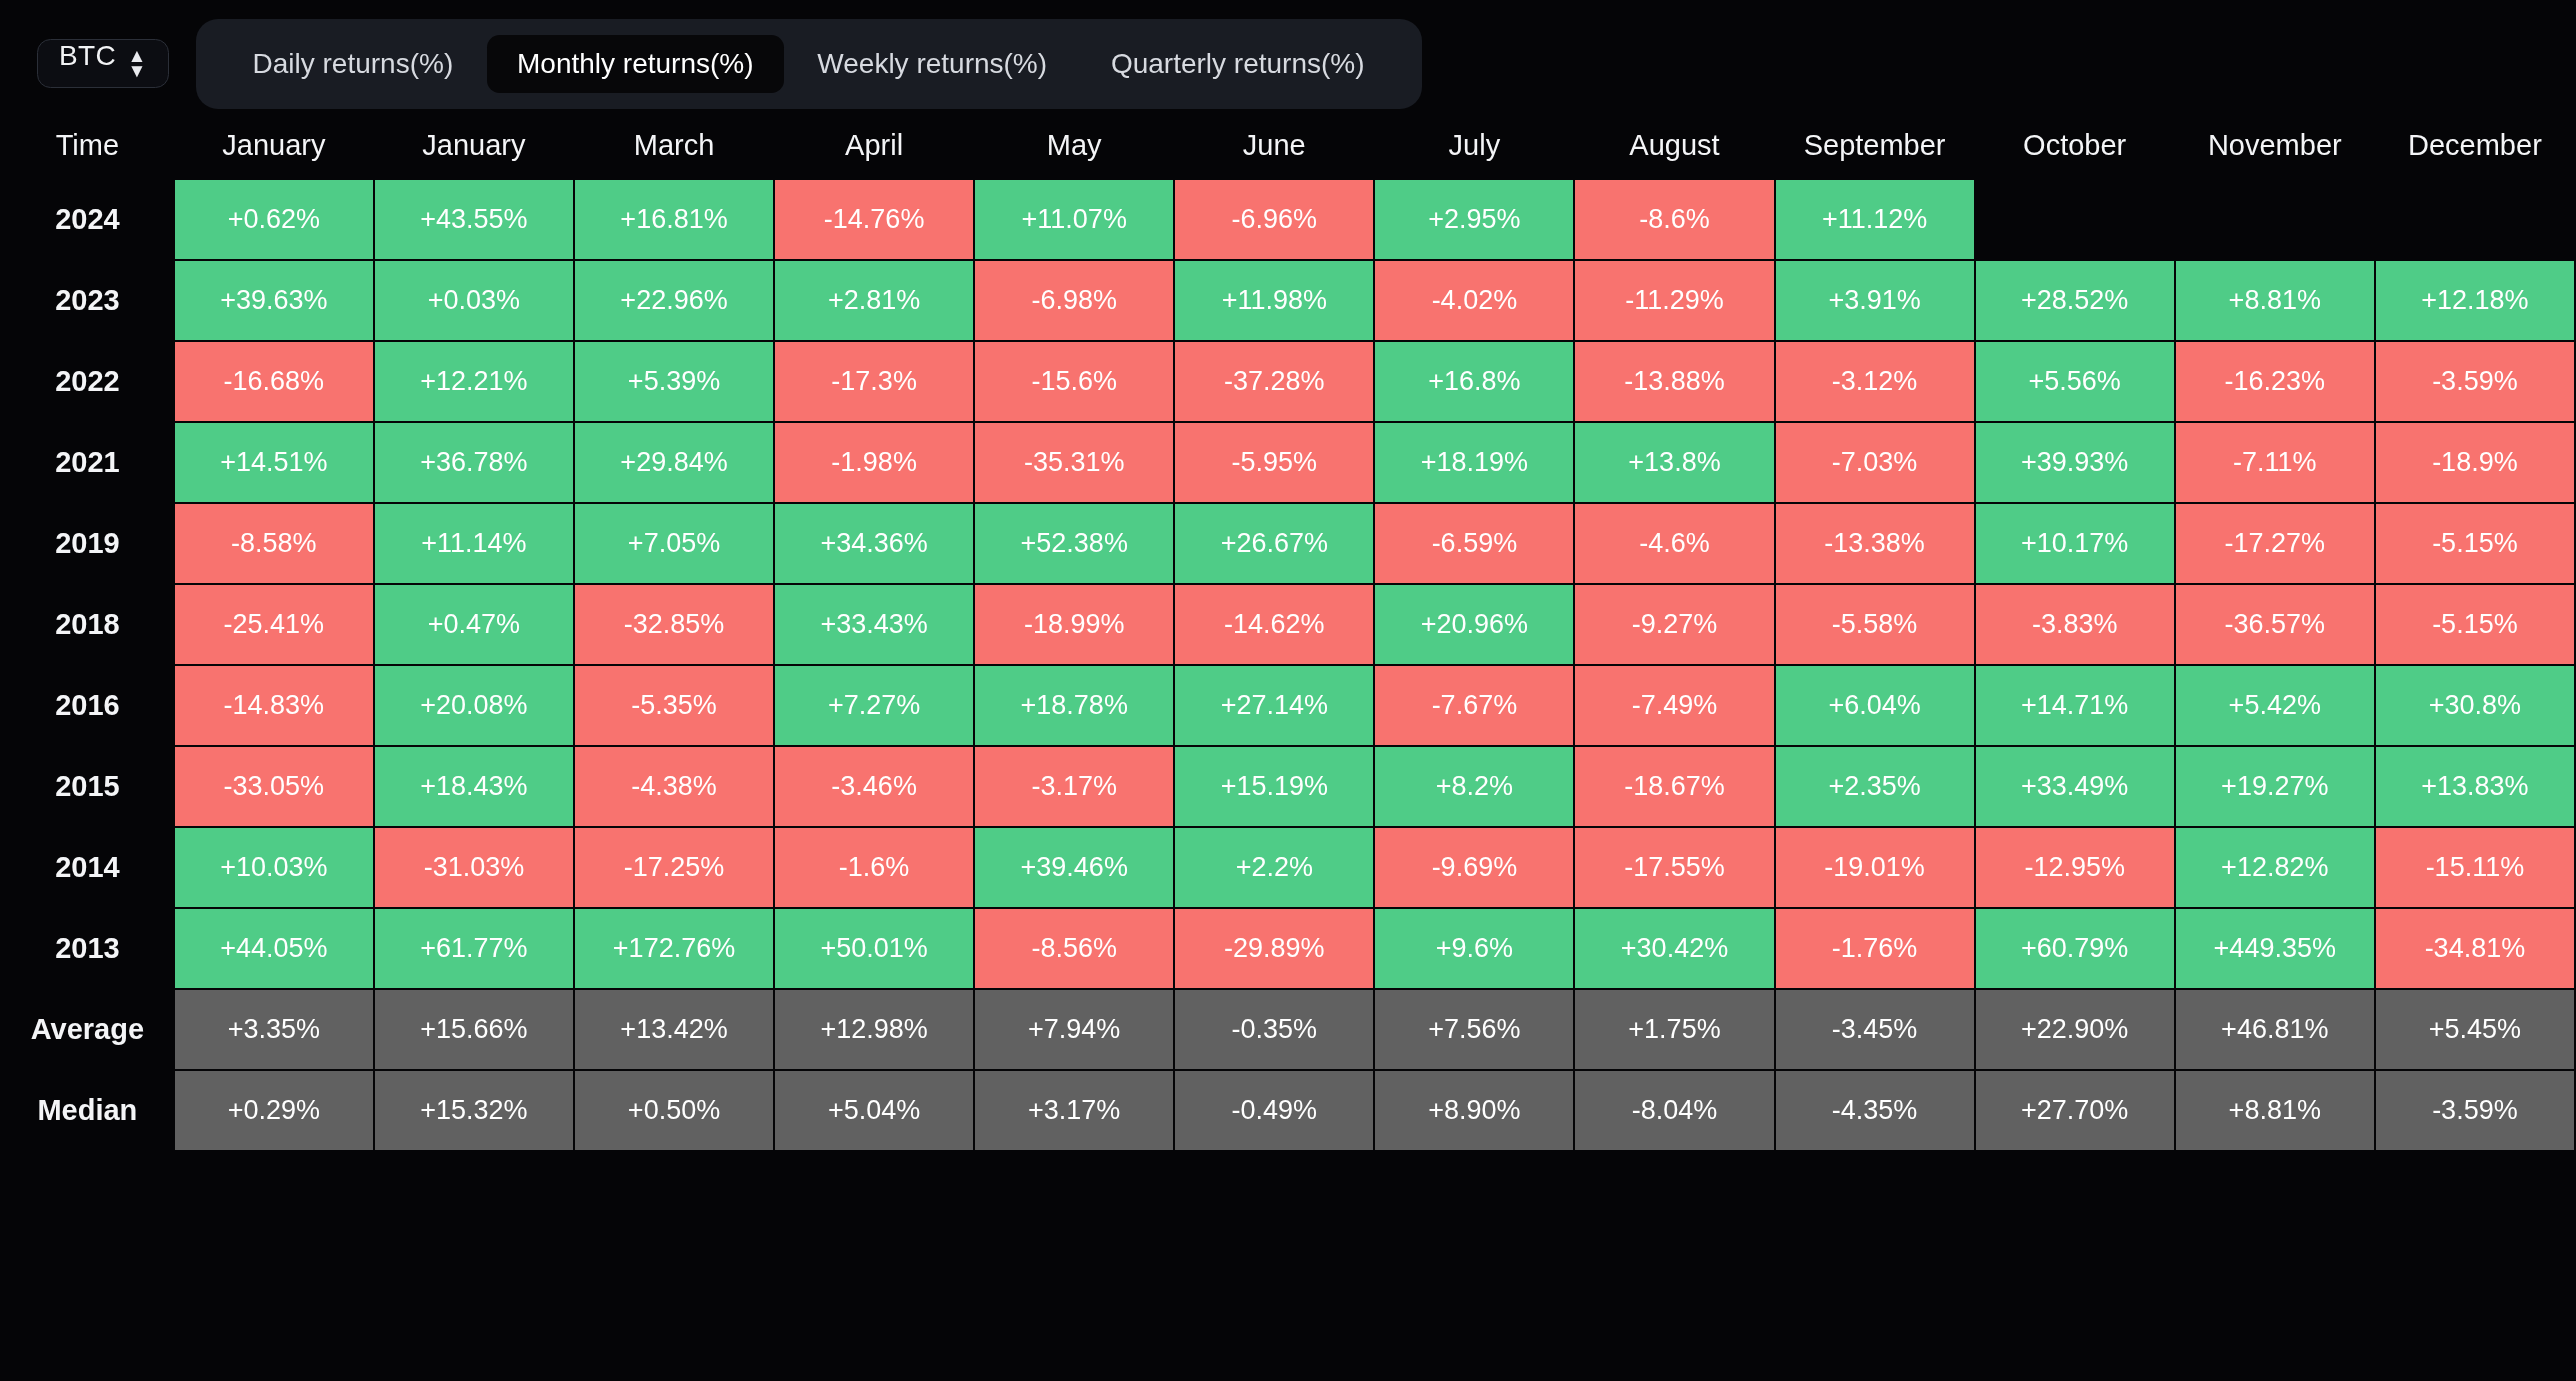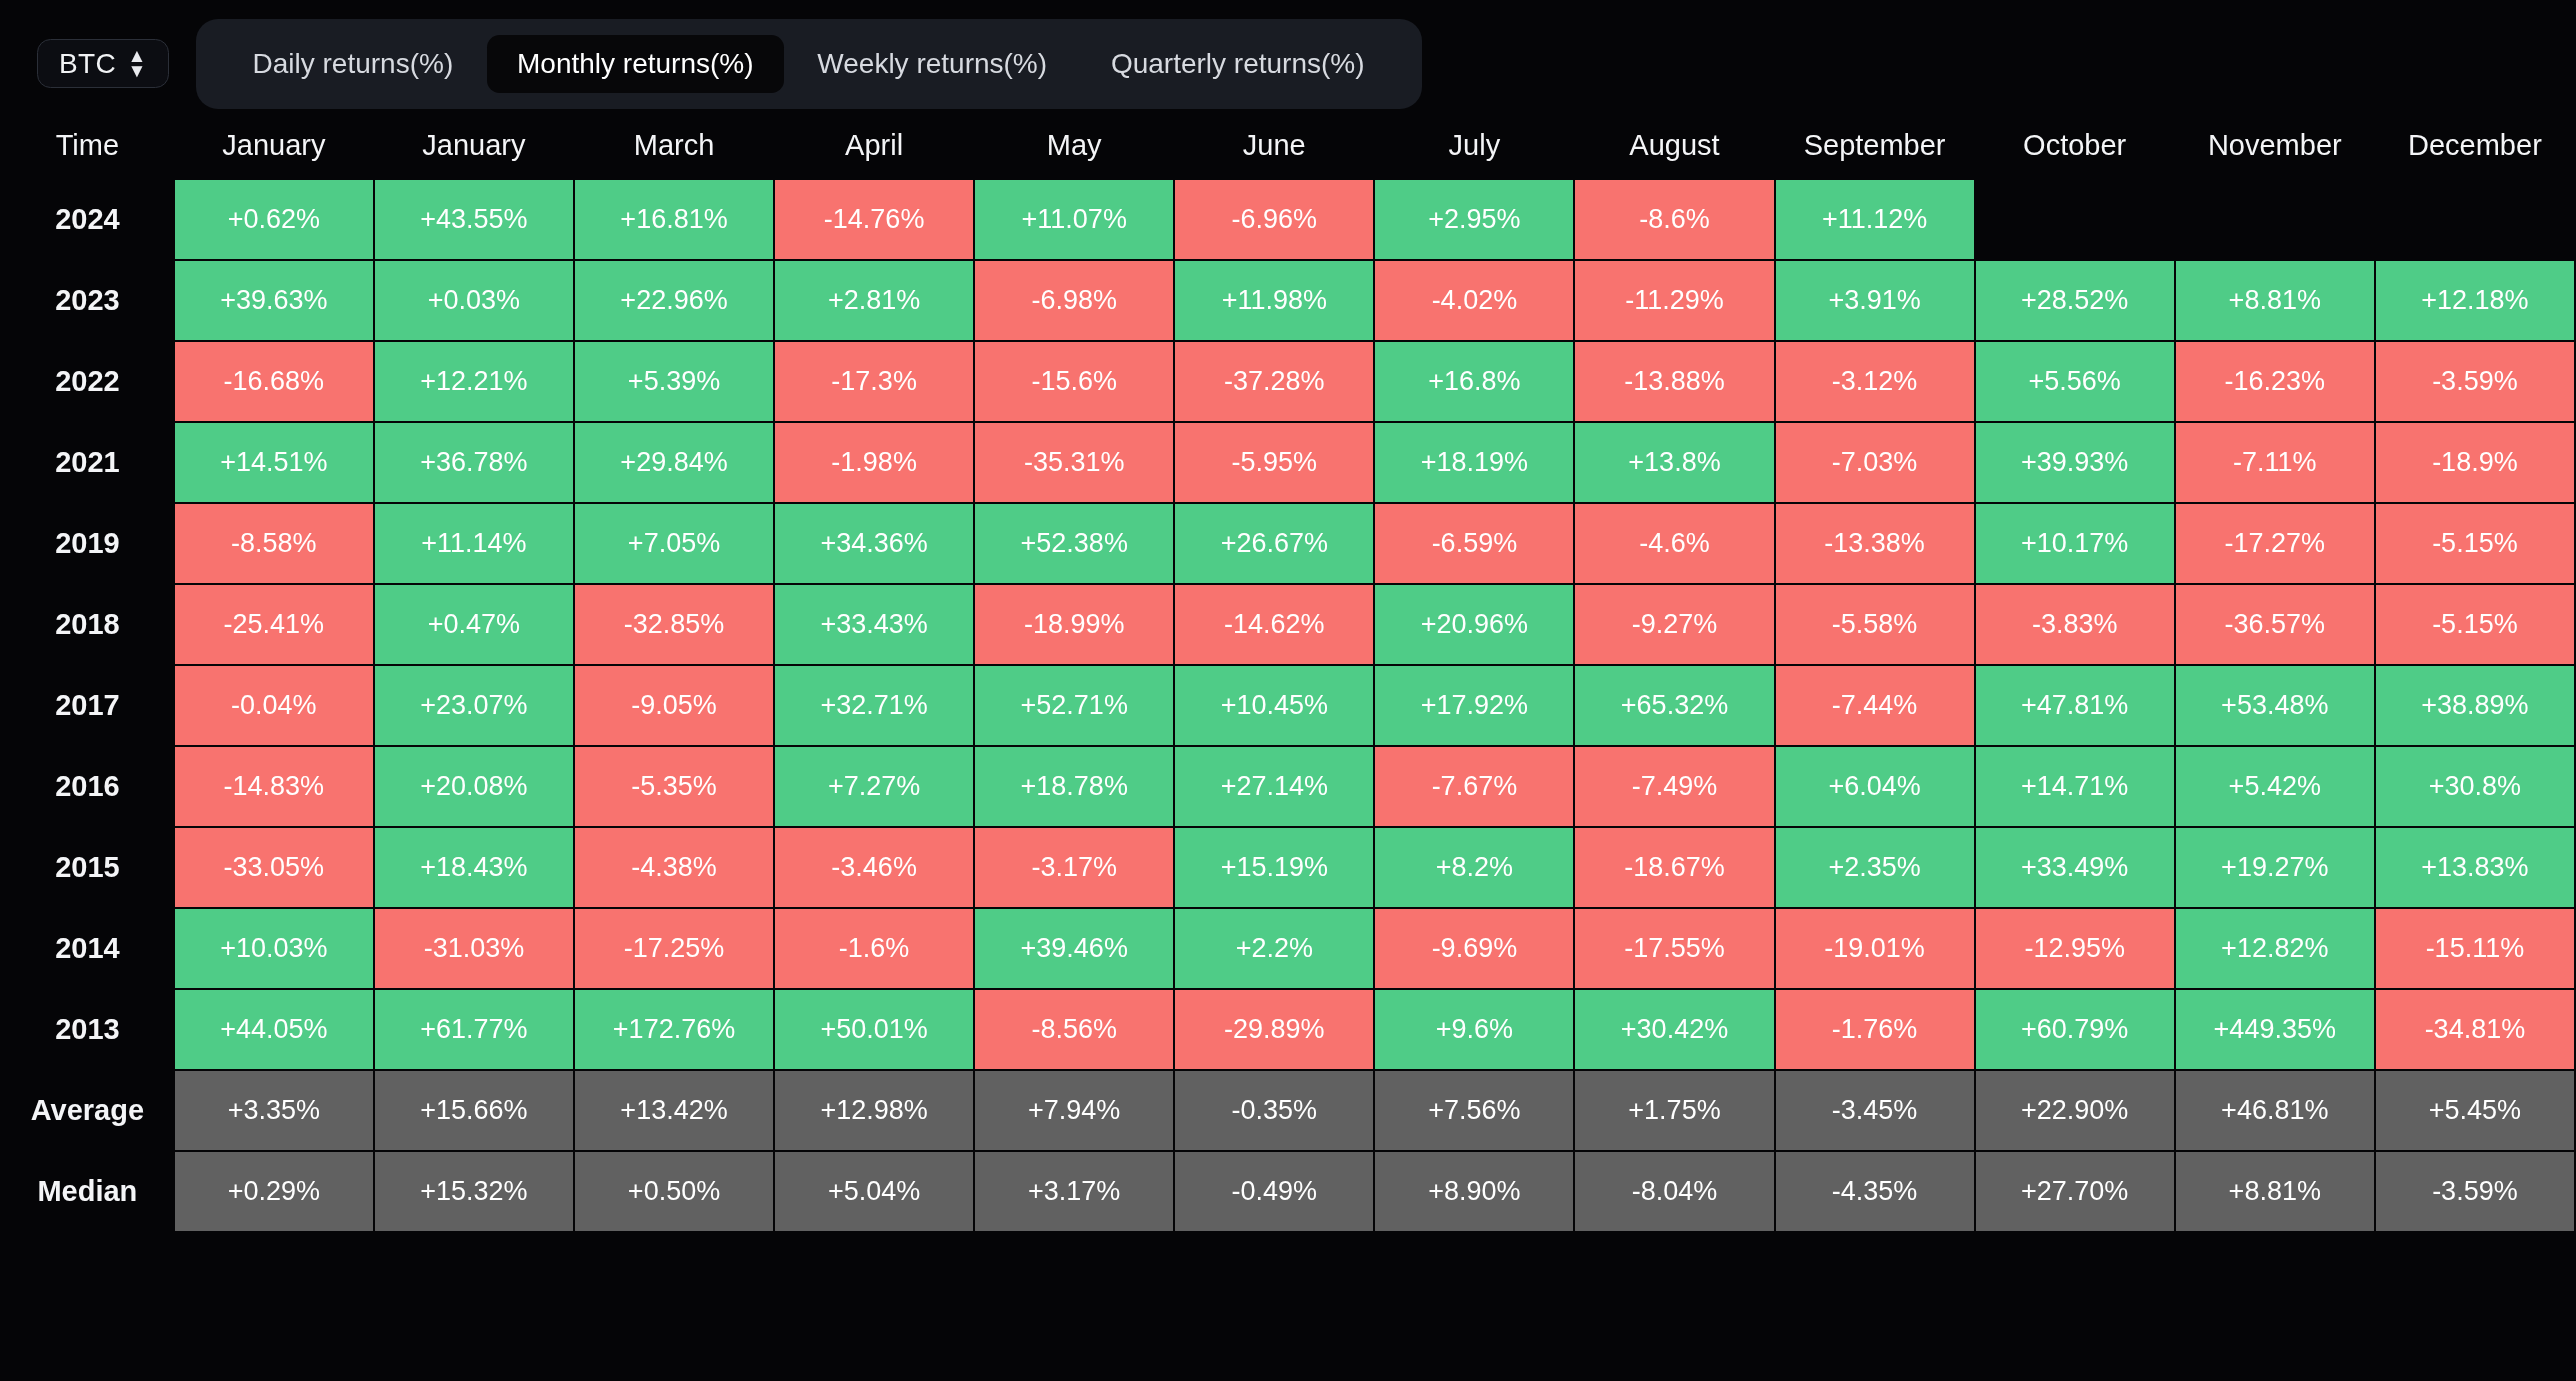--- a/index.html
+++ b/index.html
@@ -20,21 +20,20 @@
   
   .topbar {
     display: flex;
     align-items: center;
     gap: 27px;
     padding: 21px 0 0 37px;
     height: 106px;
   }
   .symbol-select {
     display: flex;
-    align-items: center;
     gap: 11.5px;
     background: #0c0d12;
     border: 1.4px solid #2b2f38;
     border-radius: 13.5px;
     height: 49px;
     padding: 0 21px;
     color: #f2f3f5;
     font-size: 28px;
     letter-spacing: 0.3px;
     cursor: pointer;
@@ -265,35 +264,20 @@
             <td class="neg">-18.99%</td>
             <td class="neg">-14.62%</td>
             <td class="pos">+20.96%</td>
             <td class="neg">-9.27%</td>
             <td class="neg">-5.58%</td>
             <td class="neg">-3.83%</td>
             <td class="neg">-36.57%</td>
             <td class="neg">-5.15%</td>
           </tr>
           <tr>
-            <th class="rowlabel">2017</th>
-            <td class="neg">-0.04%</td>
-            <td class="pos">+23.07%</td>
-            <td class="neg">-9.05%</td>
-            <td class="pos">+32.71%</td>
-            <td class="pos">+52.71%</td>
-            <td class="pos">+10.45%</td>
-            <td class="pos">+17.92%</td>
-            <td class="pos">+65.32%</td>
-            <td class="neg">-7.44%</td>
-            <td class="pos">+47.81%</td>
-            <td class="pos">+53.48%</td>
-            <td class="pos">+38.89%</td>
-          </tr>
-          <tr>
             <th class="rowlabel">2016</th>
             <td class="neg">-14.83%</td>
             <td class="pos">+20.08%</td>
             <td class="neg">-5.35%</td>
             <td class="pos">+7.27%</td>
             <td class="pos">+18.78%</td>
             <td class="pos">+27.14%</td>
             <td class="neg">-7.67%</td>
             <td class="neg">-7.49%</td>
             <td class="pos">+6.04%</td>

